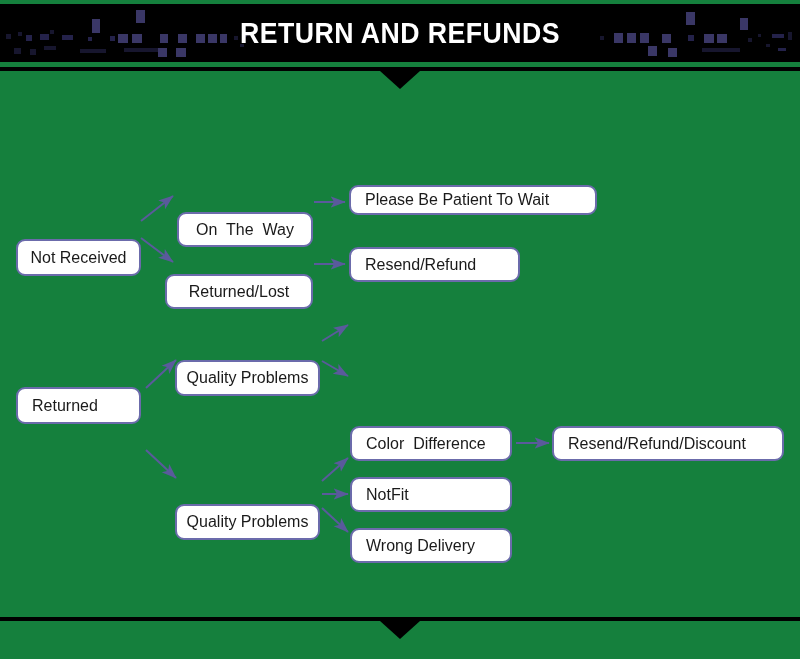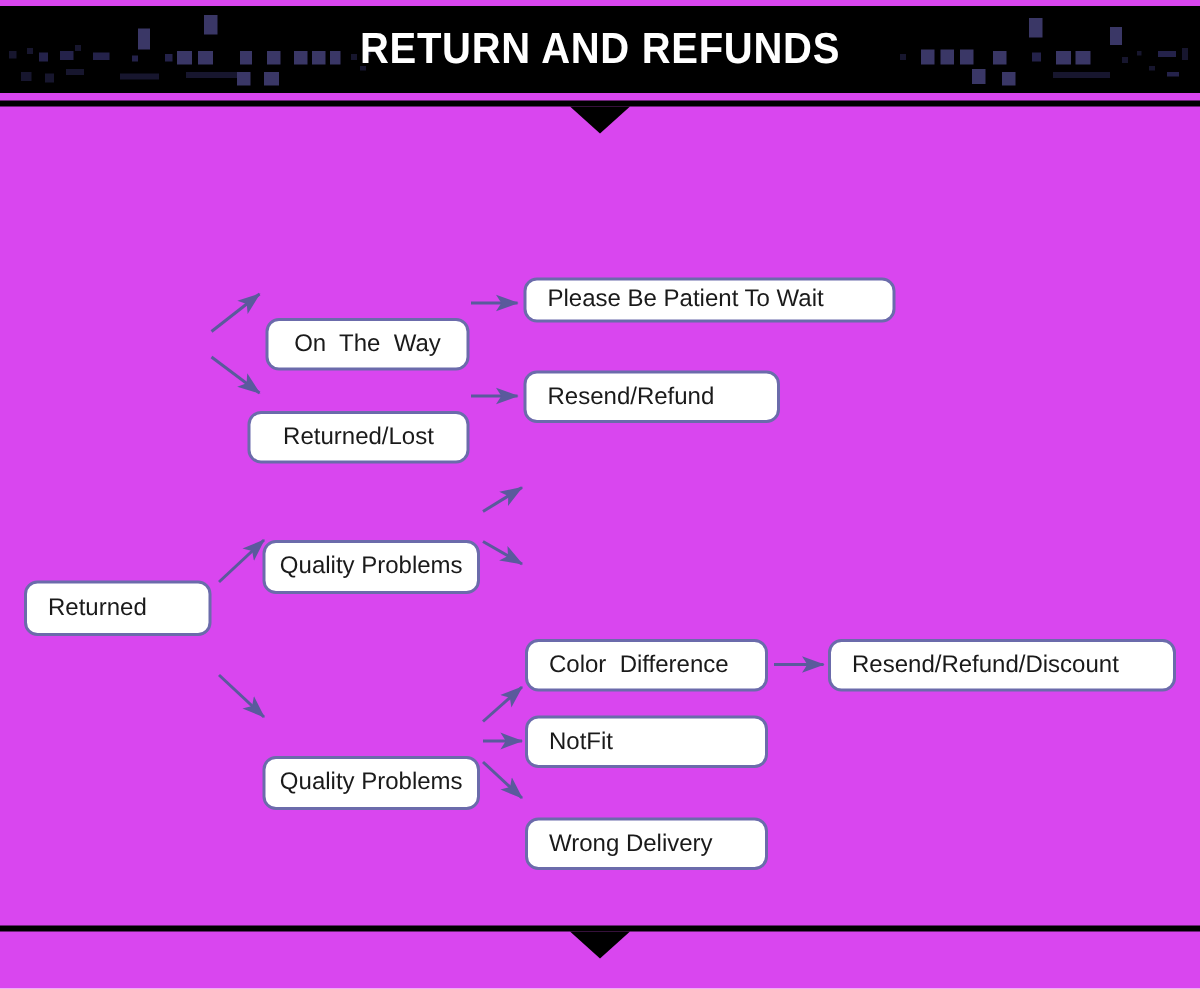--- a/index.html
+++ b/index.html
@@ -7,21 +7,21 @@
     padding: 0;
     background: #ffffff;
   }
   body {
     font-family: "Liberation Sans", sans-serif;
   }
   #page {
     position: relative;
     width: 800px;
     height: 659px;
-    background: #d946ef;
+    background: #15803d;
     overflow: hidden;
   }
 
   
   .banner {
     position: absolute;
     left: 0;
     top: 4px;
     width: 800px;
     height: 58px;
@@ -217,20 +217,21 @@
       <line x1="322" y1="481" x2="348" y2="458"></line>
 
       <line x1="322" y1="494" x2="348" y2="494"></line>
 
       <line x1="322" y1="508" x2="348" y2="532"></line>
 
       <line x1="516" y1="443" x2="549" y2="443"></line>
     </g>
   </svg>
 
+  <div class="node center" style="left:16px; top:212px; width:125px; height:37px;">Not Received</div>
 
   <div class="node center" style="left:177px; top:185px; width:136px; height:35px;">On  The  Way</div>
 
   <div class="node left" style="left:349px; top:185px; width:248px; height:30px;">Please Be Patient To Wait</div>
 
   <div class="node center" style="left:165px; top:247px; width:148px; height:35px;">Returned/Lost</div>
 
   <div class="node left" style="left:349px; top:247px; width:171px; height:35px;">Resend/Refund</div>
 
   <div class="node left" style="left:16px; top:387px; width:125px; height:37px;">Returned</div>
@@ -238,20 +239,20 @@
   <div class="node center" style="left:175px; top:333px; width:145px; height:36px;">Quality Problems</div>
 
 
 
   <div class="node center" style="left:175px; top:477px; width:145px; height:36px;">Quality Problems</div>
 
   <div class="node left" style="left:350px; top:426px; width:162px; height:35px;">Color  Difference</div>
 
   <div class="node left" style="left:350px; top:477px; width:162px; height:35px;">NotFit</div>
 
-  <div class="node left" style="left:350px; top:528px; width:162px; height:35px;margin-top:17px;">Wrong Delivery</div>
+  <div class="node left" style="left:350px; top:528px; width:162px; height:35px;">Wrong Delivery</div>
 
   <div class="node left" style="left:552px; top:426px; width:232px; height:35px;">Resend/Refund/Discount</div>
 
   <div class="rule-bottom"></div>
   <div class="tri-bottom"></div>
 
 </div>
 
 </body></html>

